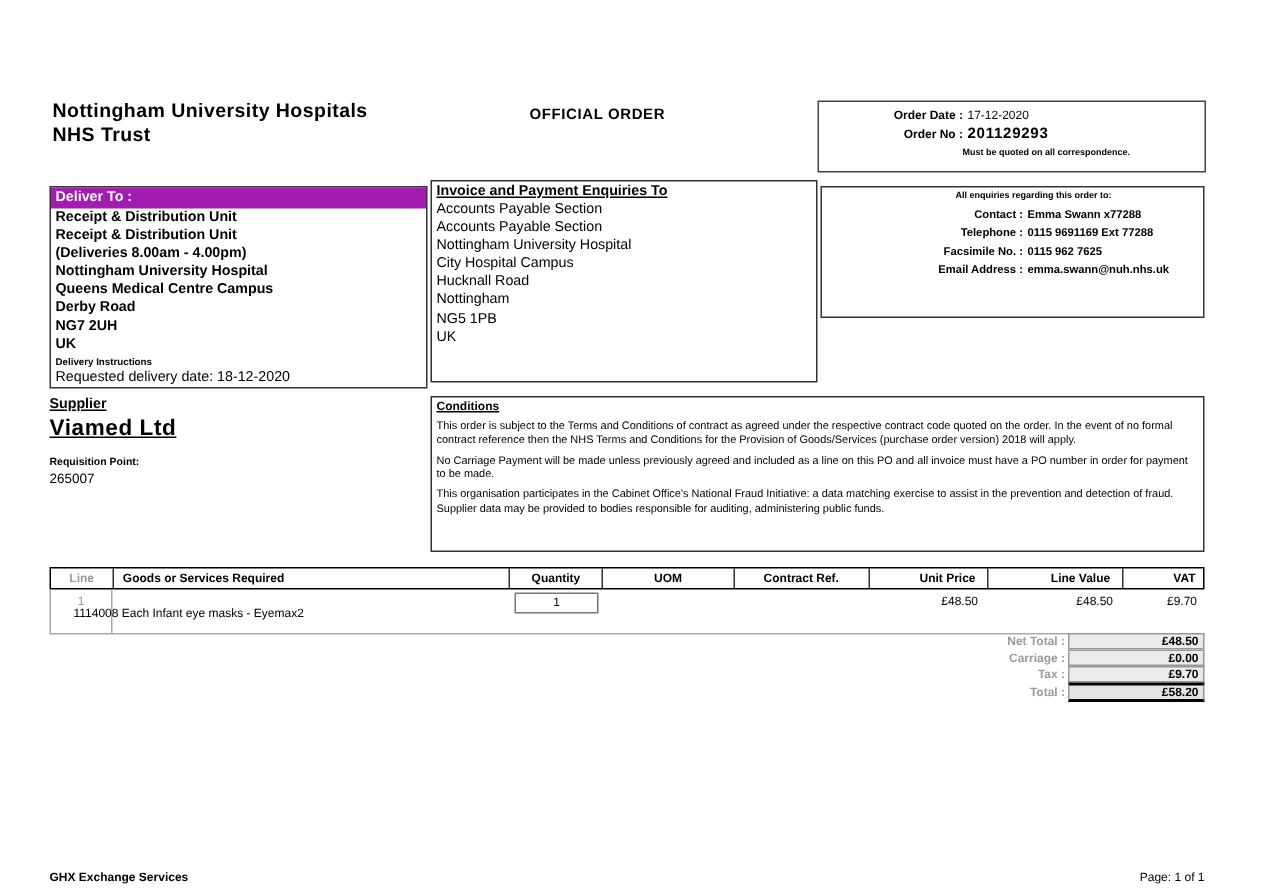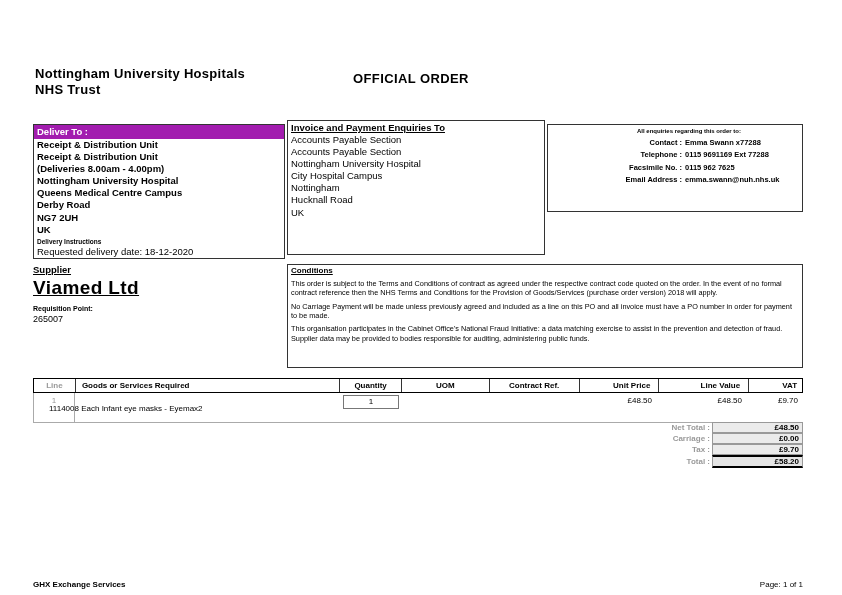--- a/index.html
+++ b/index.html
@@ -1,21 +1,21 @@
 <!DOCTYPE html>
 <html><head>
 <meta charset="utf-8">
 <style>
   html,body{margin:0;padding:0;background:#fff;}
   body{font-family:"Liberation Sans","DejaVu Sans",sans-serif;color:#000;}
   .page{position:relative;width:842px;height:595px;background:#fff;overflow:hidden;margin-top:40px;}
 
   
   .org-name{position:absolute;left:35px;top:26px;font-size:13px;font-weight:bold;line-height:1.2;letter-spacing:.3px;}
-  .official-order{position:absolute;left:353px;top:31px;font-size:13px;font-weight:bold;letter-spacing:.4px;}
+  .official-order{position:absolute;left:353px;top:31px;font-size:10px;font-weight:bold;letter-spacing:.4px;}
   .order-box{position:absolute;left:545px;top:27px;width:257px;height:46px;border:1px solid #444;}
   .order-row{display:grid;grid-template-columns:96px auto;column-gap:3px;margin-top:4px;}
   .order-row .lbl{text-align:right;font-size:8px;font-weight:bold;}
   .order-row .val{font-size:8px;}
   .order-row .val.big{font-size:10px;font-weight:bold;letter-spacing:.5px;margin-top:-1px;}
   .order-note{font-size:6px;font-weight:bold;text-align:center;padding-left:46px;margin-top:4px;}
 
   
   .box{position:absolute;border:1px solid #333;background:#fff;box-sizing:border-box;}
   .deliver-box{left:33px;top:84px;width:252px;height:135px;}
@@ -29,21 +29,21 @@
   .invoice-line{font-size:9.5px;padding-left:3px;line-height:12.1px;}
 
   .enq-box{left:547px;top:84px;width:256px;height:88px;padding-left:28px;}
   .enq-head{font-size:6px;font-weight:bold;text-align:center;margin-top:3px;}
   .enq-row{display:grid;grid-template-columns:106px auto;column-gap:3px;margin-top:3.5px;}
   .enq-row .lbl{text-align:right;font-size:7.5px;font-weight:bold;}
   .enq-row .val{font-size:7.5px;font-weight:bold;}
 
   
   .supplier-label{position:absolute;left:33px;top:224px;font-size:9.5px;font-weight:bold;text-decoration:underline;}
-  .supplier-name{position:absolute;left:33px;top:237px;font-size:19px;font-weight:bold;text-decoration:underline;letter-spacing:.4px;}
+  .supplier-name{position:absolute;left:33px;top:237px;font-size:15px;font-weight:bold;text-decoration:underline;letter-spacing:.4px;}
   .req-point-label{position:absolute;left:33px;top:265px;font-size:7px;font-weight:bold;}
   .req-point-value{position:absolute;left:33px;top:274px;font-size:9px;}
 
   
   .cond-box{left:287px;top:224px;width:516px;height:104px;padding:1px 3px;}
   .cond-title{font-size:8px;font-weight:bold;text-decoration:underline;}
   .cond-box p{font-size:7.3px;line-height:1.28;margin:4px 0 0 0;}
 
   
   .order-table{position:absolute;left:33px;top:338px;width:770px;}
@@ -81,20 +81,31 @@
 <body>
 
 <div class="page">
 
   <div class="org-name">
     <div>Nottingham University Hospitals</div>
     <div>NHS Trust</div>
   </div>
   <div class="official-order">OFFICIAL ORDER</div>
 
+  <div class="order-box">
+    <div class="order-row">
+      <span class="lbl">Order Date :</span>
+      <span class="val">17-12-2020</span>
+    </div>
+    <div class="order-row">
+      <span class="lbl">Order No :</span>
+      <span class="val big">201129293</span>
+    </div>
+    <div class="order-note">Must be quoted on all correspondence.</div>
+  </div>
 
   <div class="box deliver-box">
     <div class="deliver-head">Deliver To :</div>
     <div class="deliver-line">Receipt &amp; Distribution Unit</div>
     <div class="deliver-line">Receipt &amp; Distribution Unit</div>
     <div class="deliver-line">(Deliveries 8.00am - 4.00pm)</div>
     <div class="deliver-line">Nottingham University Hospital</div>
     <div class="deliver-line">Queens Medical Centre Campus</div>
     <div class="deliver-line">Derby Road</div>
     <div class="deliver-line">NG7 2UH</div>
@@ -102,22 +113,23 @@
     <div class="deliver-instr">Delivery Instructions</div>
     <div class="deliver-req">Requested delivery date: 18-12-2020</div>
   </div>
 
   <div class="box invoice-box">
     <div class="invoice-head">Invoice and Payment Enquiries To</div>
     <div class="invoice-line">Accounts Payable Section</div>
     <div class="invoice-line">Accounts Payable Section</div>
     <div class="invoice-line">Nottingham University Hospital</div>
     <div class="invoice-line">City Hospital Campus</div>
+    <div class="invoice-line">Hucknall Road</div>
     <div class="invoice-line">Nottingham</div>
-    <div class="invoice-line">Hucknall Road</div>
+    <div class="invoice-line">NG5 1PB</div>
     <div class="invoice-line">UK</div>
   </div>
 
   <div class="box enq-box">
     <div class="enq-head">All enquiries regarding this order to:</div>
     <div class="enq-row">
       <span class="lbl">Contact :</span>
       <span class="val">Emma Swann x77288</span>
     </div>
     <div class="enq-row">

